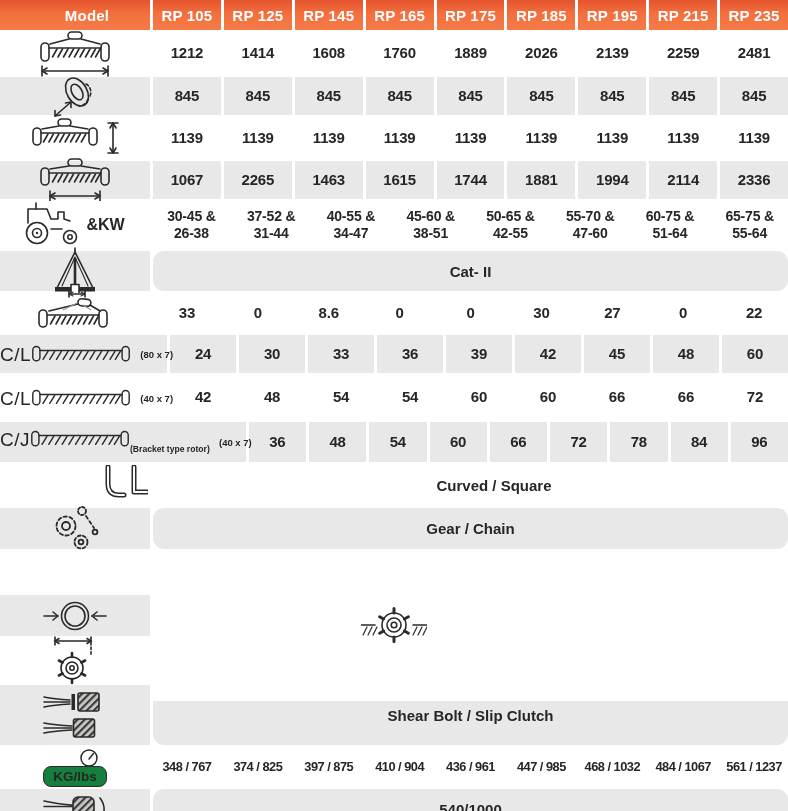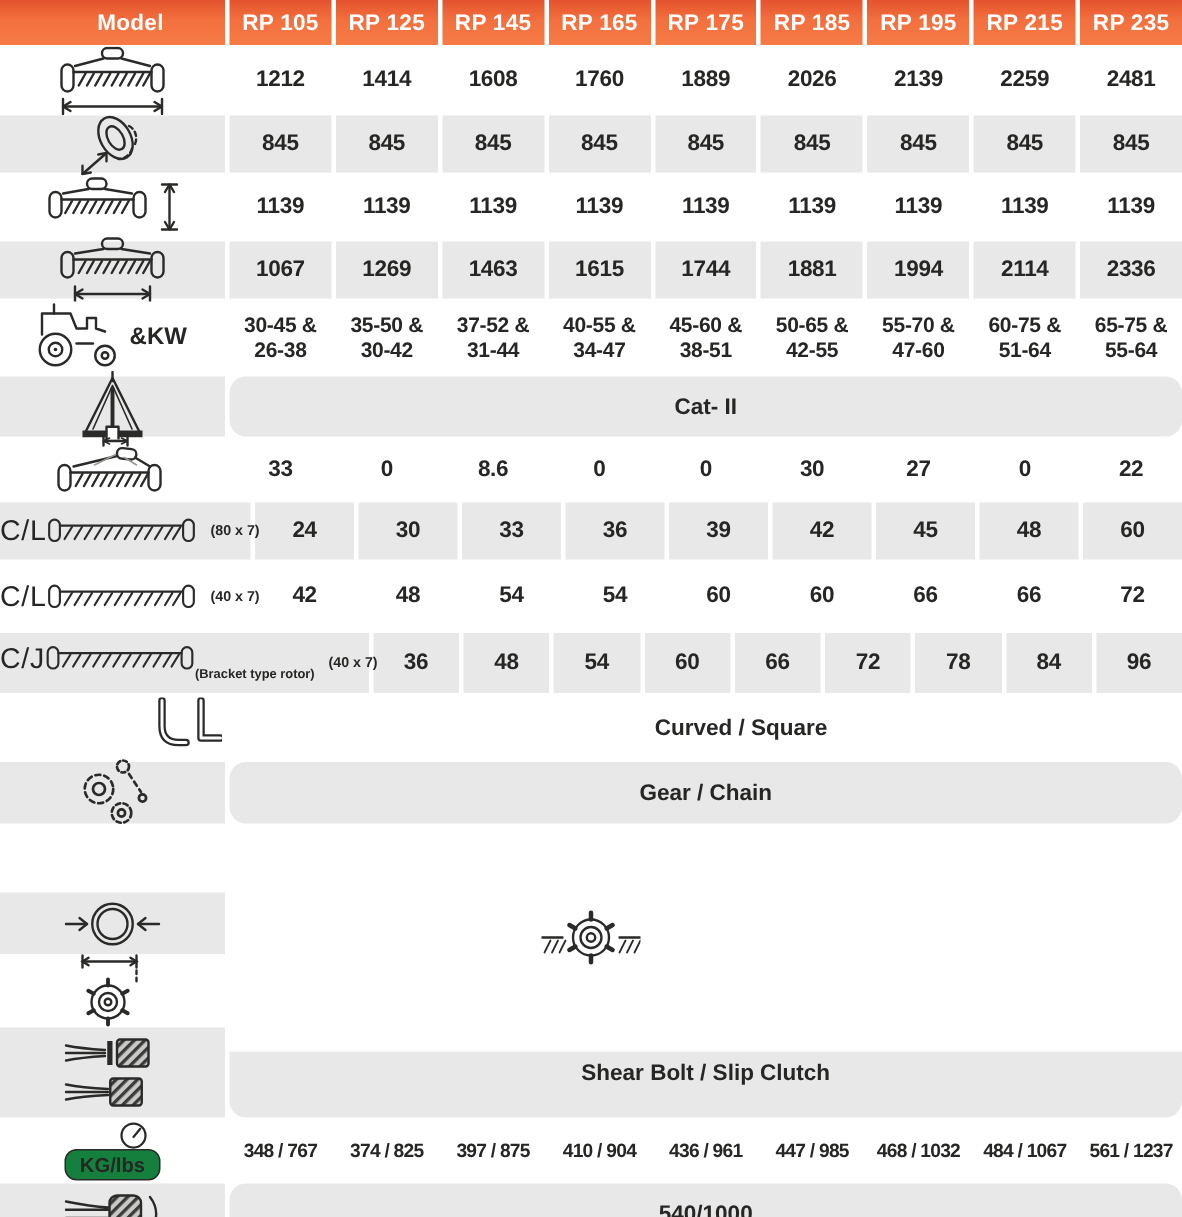--- a/index.html
+++ b/index.html
@@ -148,21 +148,21 @@
                 <path d="M36 8 L17 11 M48 8 L67 11"></path>
                 <path d="M16 15 H68"></path>
                 <path d="M24 16 l-4.5 8 M29.5 16 l-4.5 8 M35 16 l-4.5 8 M40.5 16 l-4.5 8 M46 16 l-4.5 8 M51.5 16 l-4.5 8 M57 16 l-4.5 8 M62.5 16 l-4.5 8 M67 16 l-4.5 8"></path>
                 <path d="M17 38 H67 M17 33 V43 M67 33 V43"></path>
                 <path d="M22 35 L17 38 L22 41 M62 35 L67 38 L62 41"></path>
               </g>
             </svg>
           </span>
         </div>
         <div class="cell vcell">1067</div>
-        <div class="cell vcell">1269</div>
+        <div class="cell vcell">2265</div>
         <div class="cell vcell">1463</div>
         <div class="cell vcell">1615</div>
         <div class="cell vcell">1744</div>
         <div class="cell vcell">1881</div>
         <div class="cell vcell">1994</div>
         <div class="cell vcell">2114</div>
         <div class="cell vcell">2336</div>
       </div>
       <div class="row twoline" style="height: 48px;">
         <div class="cell icell">
@@ -179,22 +179,20 @@
                   <circle cx="45" cy="35" r="2.2"></circle>
                   <path d="M26 27 H37"></path>
                 </g>
               </svg>
             </span>
             <span class="kw">&amp;KW</span>
           </div>
         </div>
         <div class="cell vcell">30-45 &amp;
 26-38</div>
-        <div class="cell vcell">35-50 &amp;
-30-42</div>
         <div class="cell vcell">37-52 &amp;
 31-44</div>
         <div class="cell vcell">40-55 &amp;
 34-47</div>
         <div class="cell vcell">45-60 &amp;
 38-51</div>
         <div class="cell vcell">50-65 &amp;
 42-55</div>
         <div class="cell vcell">55-70 &amp;
 47-60</div>

